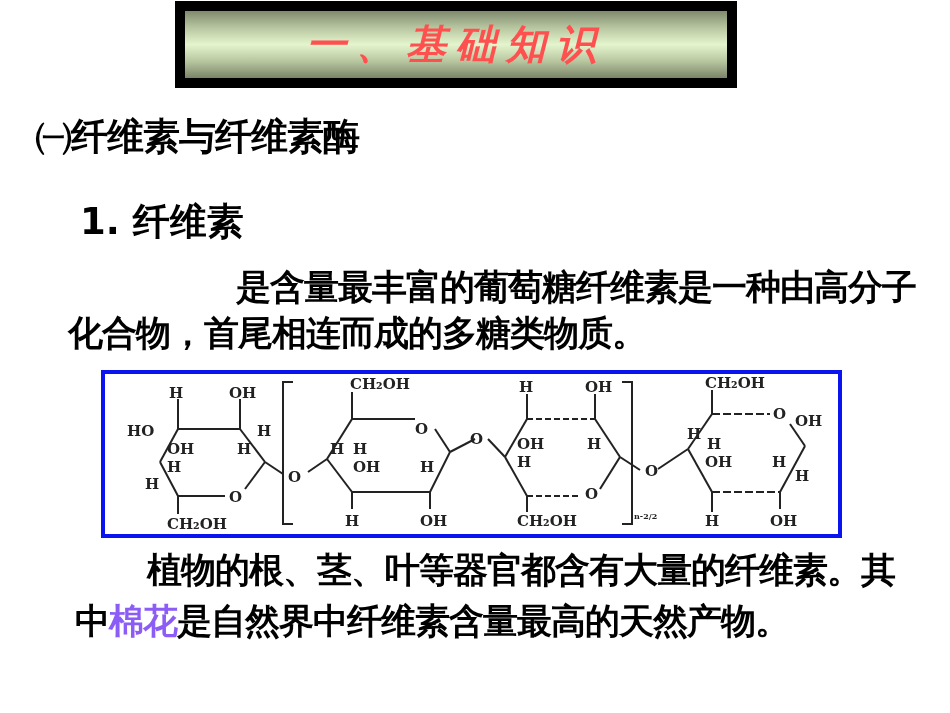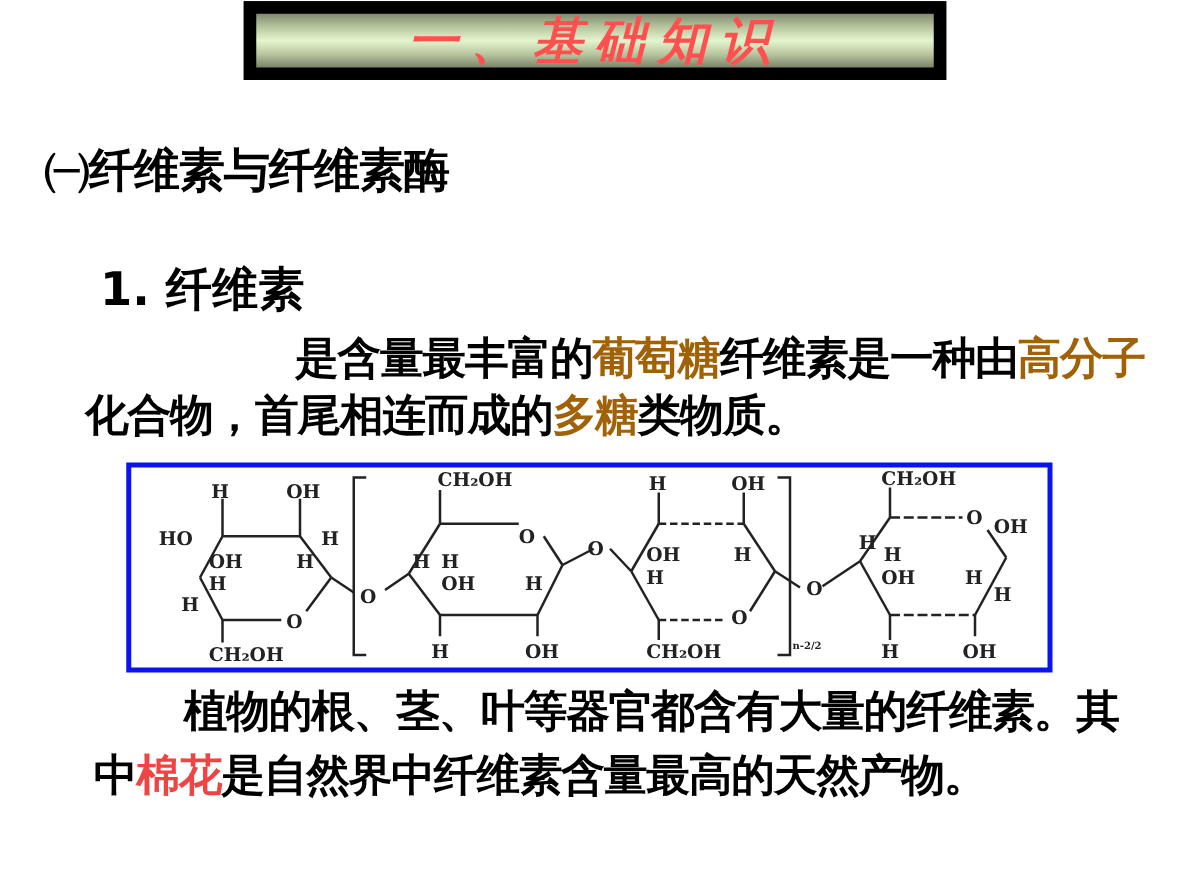--- a/index.html
+++ b/index.html
@@ -1,31 +1,31 @@
 <!DOCTYPE html>
 <html><head>
 <meta charset="utf-8">
 <style>
   html, body { margin:0; padding:0; }
   body { width:950px; height:713px; background:#ffffff; position:relative; overflow:hidden;
          font-family:"DejaVu Sans", "Liberation Sans", sans-serif; color:#000; }
-  .title-box { position:absolute; left:195px; top:1px; width:562px; height:63px; box-sizing:border-box;
+  .title-box { position:absolute; left:175px; top:1px; width:562px; height:87px; box-sizing:border-box;
                border:6px solid #000; background:#000; }
   .title-inner { position:absolute; left:4px; top:4px; right:4px; bottom:4px;
                  background:linear-gradient(to bottom,#7f8a6e 0%,#b8c6a0 25%,#e4f5cd 50%,#b8c6a0 75%,#7a8468 100%);
                  display:flex; align-items:center; justify-content:center; }
   .title-text { font-family:"DejaVu Serif", serif; font-weight:bold; font-size:40px; color:#ff5050;
                 letter-spacing:10px; font-style:italic; }
   .heading { position:absolute; left:35px; top:112px; font-size:37px; font-weight:bold; letter-spacing:-1px; }
-  .subheading { position:absolute; left:80px; top:202px; font-size:37px; font-weight:bold; line-height:60px; width:170px; }
+  .subheading { position:absolute; left:80px; top:192px; font-size:37px; font-weight:bold; line-height:60px; width:170px; }
   .para { position:absolute; font-size:35px; font-weight:bold; line-height:46px; letter-spacing:-1px; }
   .p1 { left:68px; top:264px; width:880px; }
   .p2 { left:75px; top:545px; width:850px; line-height:51px; }
-  .red { color:#a16207;text-align:center; }
-  .red2 { color:#ef4444; }
+  .red { color:#000000;text-align:center; }
+  .red2 { color:#8b5cf6; }
   .formula-box { position:absolute; left:101px; top:370px; width:741px; height:168px; box-sizing:border-box;
                  border:4px solid #0a14ee; background:#fff; }
   svg text { font-family:"DejaVu Serif", serif; font-weight:bold; font-size:15px; fill:#222; }
 </style>
 </head>
 <body>
 
 <div class="title-box">
   <div class="title-inner">
     <span class="title-text">一、基础知识</span>

